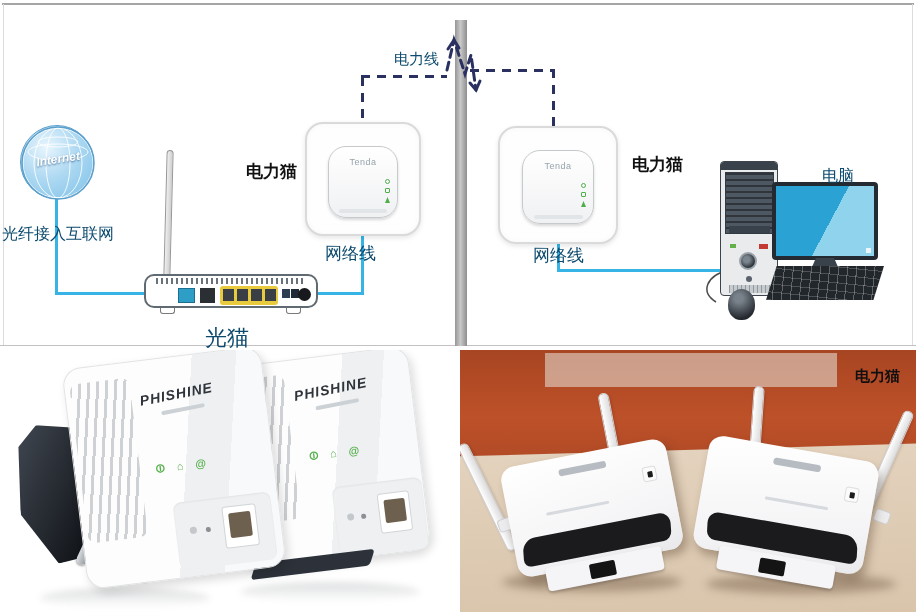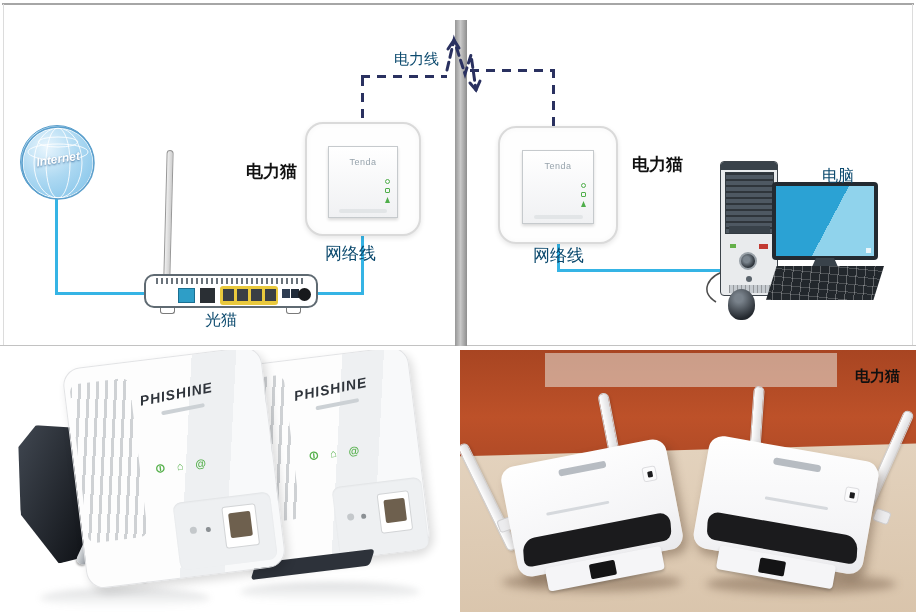--- a/index.html
+++ b/index.html
@@ -22,21 +22,21 @@
   .globe { left:20px; top:125px; width:74px; height:74px; border-radius:50%;
            background:radial-gradient(circle at 35% 30%, #e8f5fd 0%, #aed9f2 45%, #7cc0e8 100%);
            border:1px solid #5b9fcc; }
   .globe svg { position:absolute; left:0; top:0; }
   .globe-text { position:absolute; left:0; top:26px; width:74px; text-align:center;
                 color:#fff; font-weight:bold; font-style:italic; font-size:12px;
                 transform:rotate(-9deg); text-shadow:0 1px 2px rgba(40,90,140,.8); }
 
   .lbl { color:#0c4a6e; white-space:nowrap; }
   .lbl-fiber { left:2px; top:224px; font-size:16px; }
-  .lbl-modem { left:205px; top:310px; font-size:16px; }
+  .lbl-modem { left:205px; top:323px; font-size:22px; }
   .lbl-powerline { left:394px; top:50px; font-size:15px; }
   .lbl-net-l { left:325px; top:242px; font-size:17px; }
   .lbl-net-r { left:533px; top:244px; font-size:17px; }
   .lbl-pc    { left:822px; top:166px; font-size:16px; }
   .lbl-adp   { font-size:17px; font-weight:bold; color:#111; }
   .lbl-adp-l { left:246px; top:160px; }
   .lbl-adp-r { left:632px; top:153px; }
 
   
   .antenna { left:165px; top:150px; width:7px; height:128px;
@@ -53,21 +53,21 @@
   .p-mini { position:absolute; top:13px; width:8px; height:9px; background:#2e3d52; }
   .p-pwr { position:absolute; left:152px; top:12px; width:13px; height:13px; background:#17191c; border-radius:50%; }
   .foot { position:absolute; top:308px; width:15px; height:6px; background:#fff; border:1px solid #7a7a7a; border-top:none; border-radius:0 0 3px 3px; }
 
   
   .plate { background:#fefefe; border:2px solid #dadada; border-radius:18px;
            box-shadow:0 2px 5px rgba(0,0,0,.10), inset 0 0 6px rgba(0,0,0,.03); }
   .plate-l { left:305px; top:122px; width:116px; height:114px; }
   .plate-r { left:498px; top:126px; width:120px; height:118px; }
   .pl-device { background:linear-gradient(180deg,#ffffff,#f0f1f3); border:1px solid #c6cacd;
-               border-radius:0; box-shadow:0 2px 3px rgba(0,0,0,.15); }
+               border-radius:18px; box-shadow:0 2px 3px rgba(0,0,0,.15); }
   .dev-l { left:328px; top:146px; width:70px; height:72px; }
   .dev-r { left:522px; top:150px; width:72px; height:74px; }
   .tenda { position:absolute; left:0; top:10px; width:100%; text-align:center;
            font-size:9px; color:#97a3ac; letter-spacing:.5px; }
   .ledcol { position:absolute; right:7px; top:32px; display:flex; flex-direction:column; gap:4px; }
   .ledcol i { width:5px; height:5px; border:1px solid #4fae4a; display:block; }
   .ledcol i.c { border-radius:50%; }
   .ledcol i.s { border-radius:1px; }
   .ledcol i.t { background:#4fae4a; clip-path:polygon(50% 0,100% 100%,0 100%); border:none; height:6px; }
   .dev-strip { position:absolute; left:15%; bottom:4px; width:70%; height:4px; background:#e2e5e7; border-radius:2px; }
@@ -187,20 +187,21 @@
           <ellipse cx="37" cy="37" rx="12" ry="35"></ellipse>
           <ellipse cx="37" cy="37" rx="24" ry="35"></ellipse>
           <ellipse cx="37" cy="37" rx="35" ry="35"></ellipse>
           <ellipse cx="37" cy="26" rx="30" ry="8"></ellipse>
           <ellipse cx="37" cy="16" rx="20" ry="5"></ellipse>
         </g>
         <circle cx="37" cy="37" r="36" fill="none" stroke="#5b9fcc" stroke-width="1.5"></circle>
       </svg>
       <span class="globe-text">Internet</span>
     </div>
+    <div class="abs lbl lbl-fiber">光纤接入互联网</div>
 
     <div class="abs antenna"></div>
     <div class="abs router">
       <div class="router-vents"></div>
       <span class="p-blue"></span>
       <span class="p-dark"></span>
       <span class="p-yellow">
         <i style="left:3px"></i>
           <i style="left:17px"></i>
           <i style="left:31px"></i>

